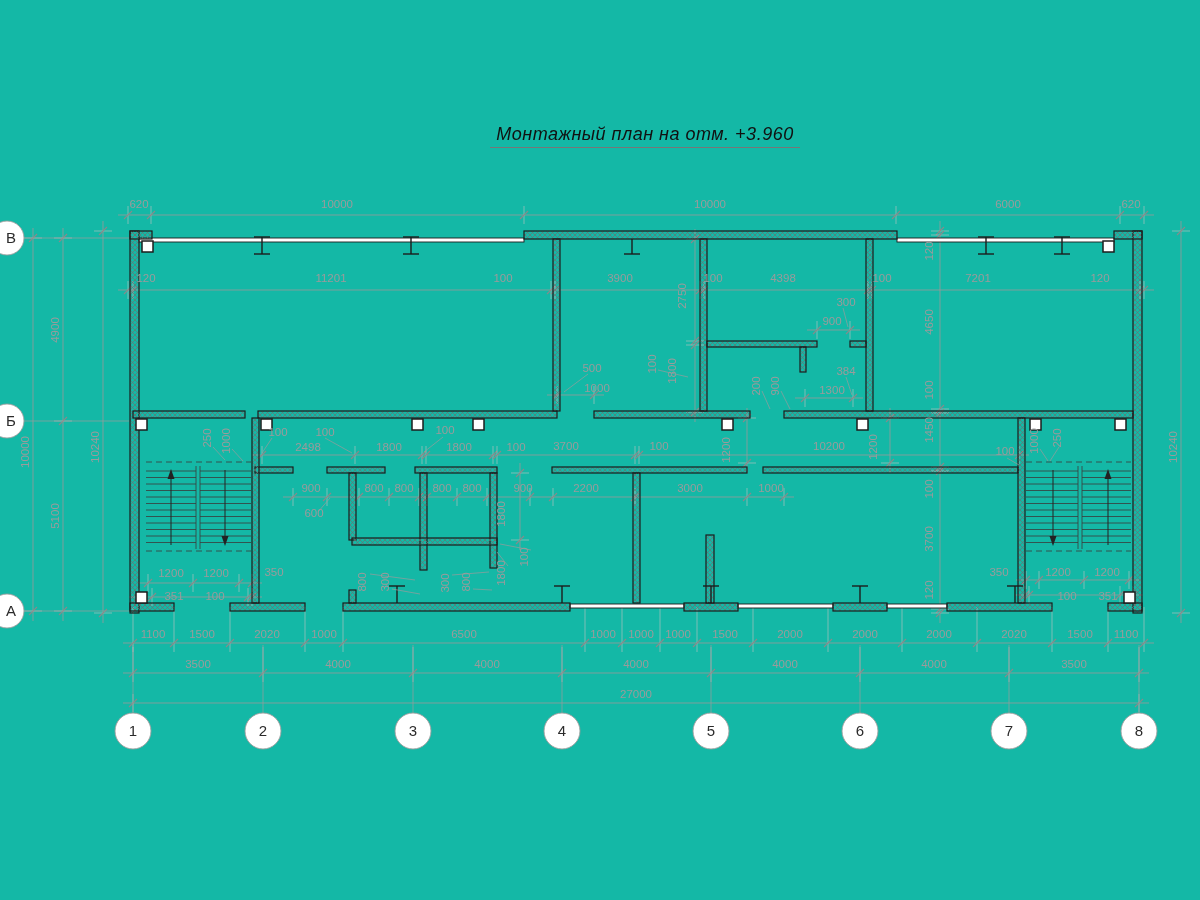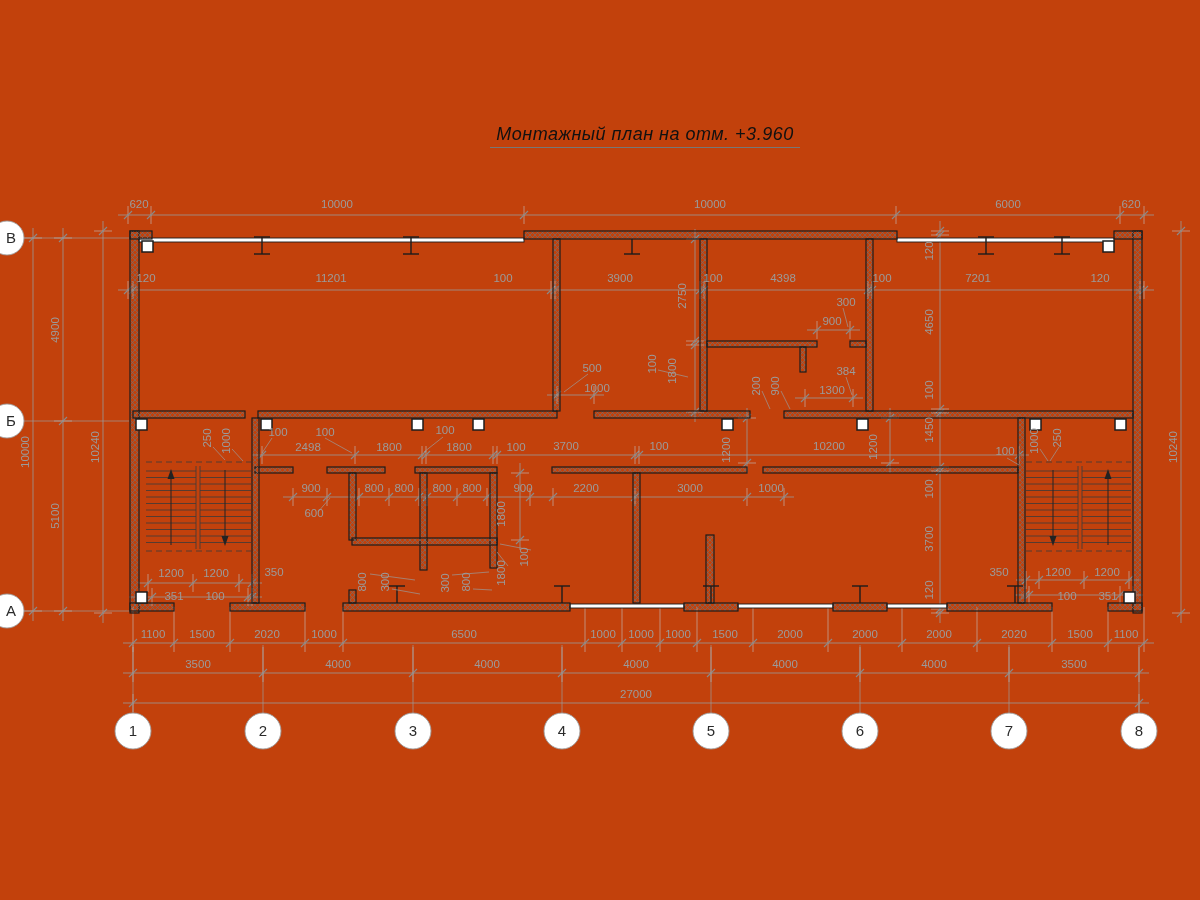--- a/index.html
+++ b/index.html
@@ -1,16 +1,16 @@
 <!DOCTYPE html>
 <html><head>
 <meta charset="utf-8">
 <style>
   html,body{margin:0;padding:0;background:#e8e8e8;}
-  #page{position:relative;width:1200px;height:900px;background:#c2410c;overflow:hidden;
+  #page{position:relative;width:1200px;height:900px;background:#14b8a6;overflow:hidden;
         font-family:"Liberation Sans",sans-serif;}
   #plan-svg{position:absolute;left:0;top:0;}
   #title-wrap{position:absolute;left:90px;top:124px;width:1110px;text-align:center;}
   #title-wrap span{display:inline-block;font-style:italic;font-size:18px;color:#111;
         padding:0 6px 2px 6px;border-bottom:1px solid #777;letter-spacing:0.5px;}
 </style>
 </head>
 <body>
 
 <div id="page">

